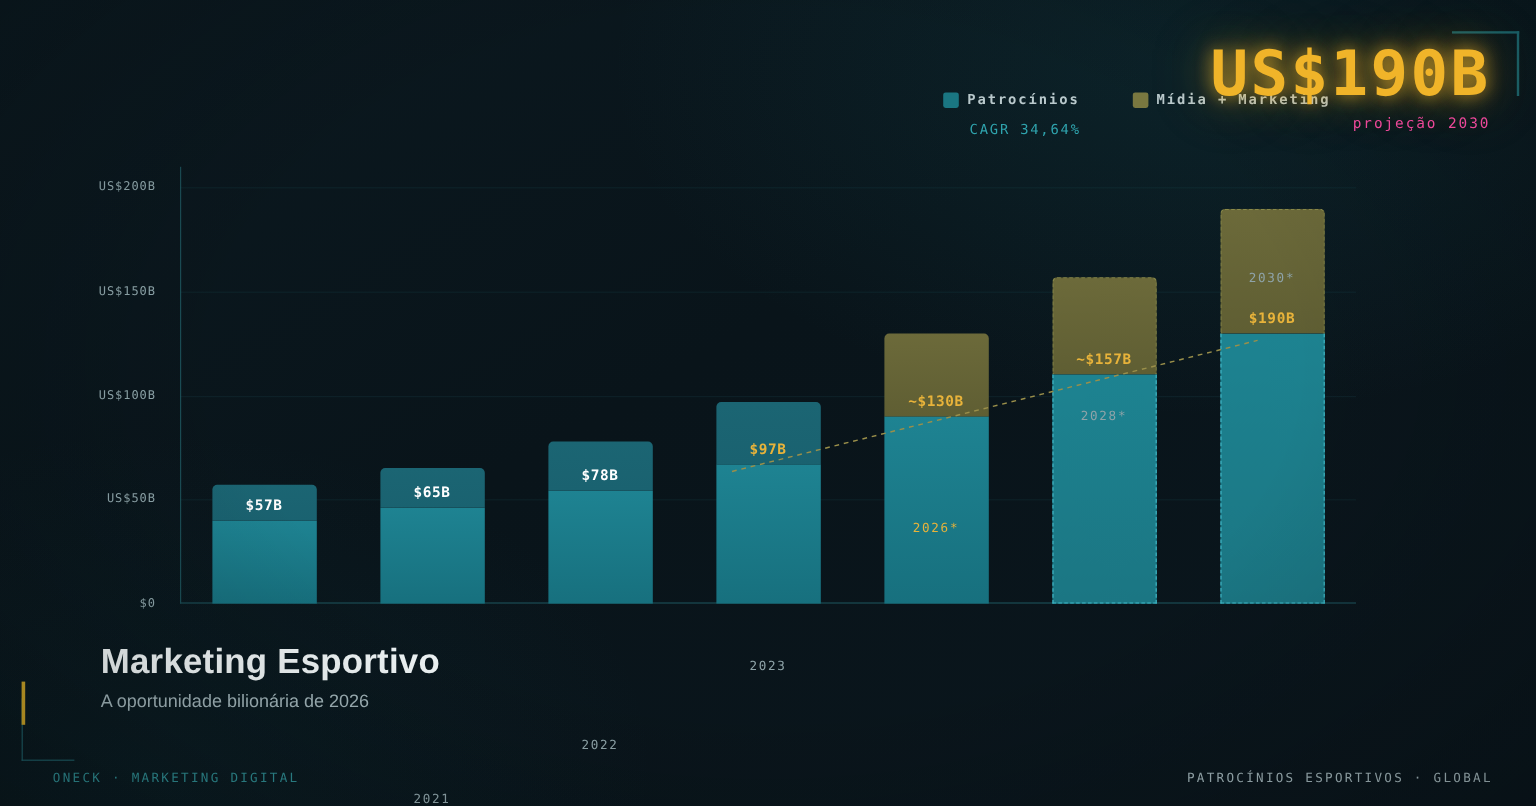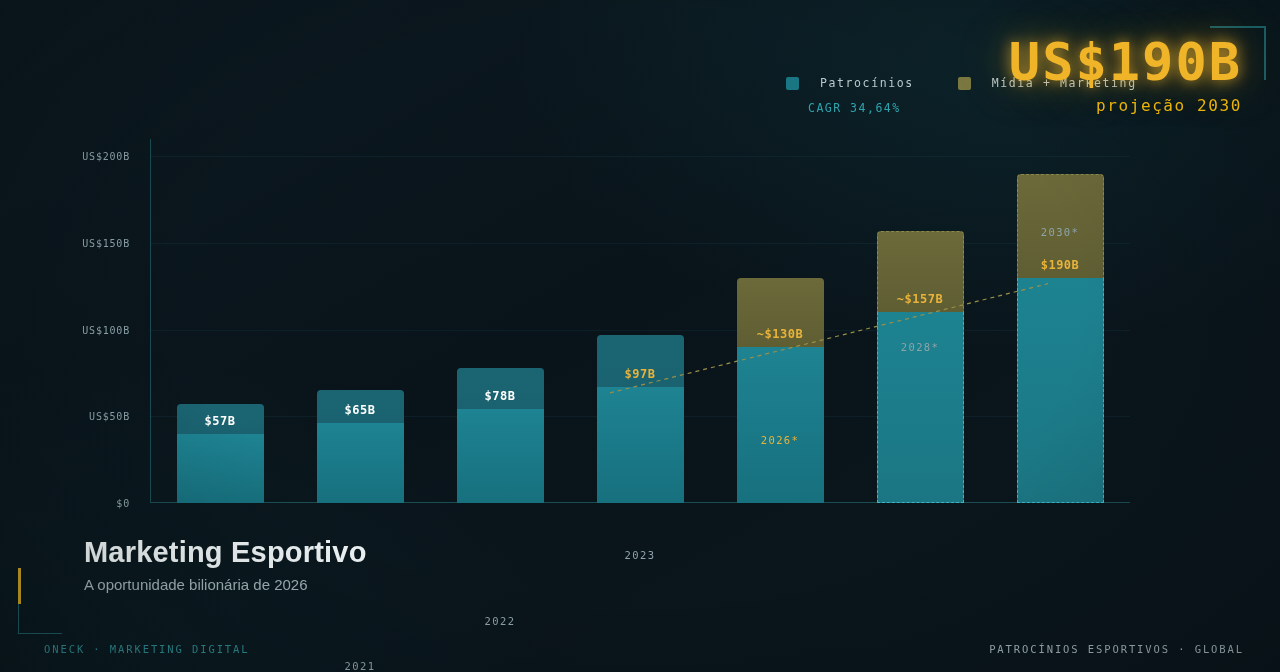--- a/index.html
+++ b/index.html
@@ -39,29 +39,29 @@
   
   #headline{
     position:absolute; right:38px; top:36px; text-align:right; z-index:6;
   }
   #headline .big{
     font-size:52px; font-weight:700; letter-spacing:2px; color:#f0b429;
     line-height:1;
     text-shadow:0 0 14px rgba(240,180,41,0.75),0 0 34px rgba(240,170,30,0.45),0 0 60px rgba(230,160,20,0.25);
   }
   #headline .sub{
-    margin-top:8px; font-size:16px; color:#eab308; letter-spacing:1.6px;
+    margin-top:8px; font-size:12px; color:#ec4899; letter-spacing:1.6px;
   }
 
   
   #legend{
     position:absolute; left:786px; top:76px; z-index:5;
     display:flex; align-items:flex-start; gap:44px;
   }
-  .legend-item{ display:flex; align-items:center; gap:21px; }
+  .legend-item{ display:flex; align-items:center; gap:7px;font-weight:bold; }
   .swatch{ width:13px; height:13px; border-radius:2px; }
   .legend-label{ font-size:11.5px; color:#b9c9cc; letter-spacing:1.6px; }
   #cagr{
     position:absolute; left:808px; top:101px; z-index:5;
     font-size:11.5px; color:#2fa3ad; letter-spacing:1.5px;
   }
 
   
   #plot{
     position:absolute; left:150px; top:139px; width:980px; height:364px;

